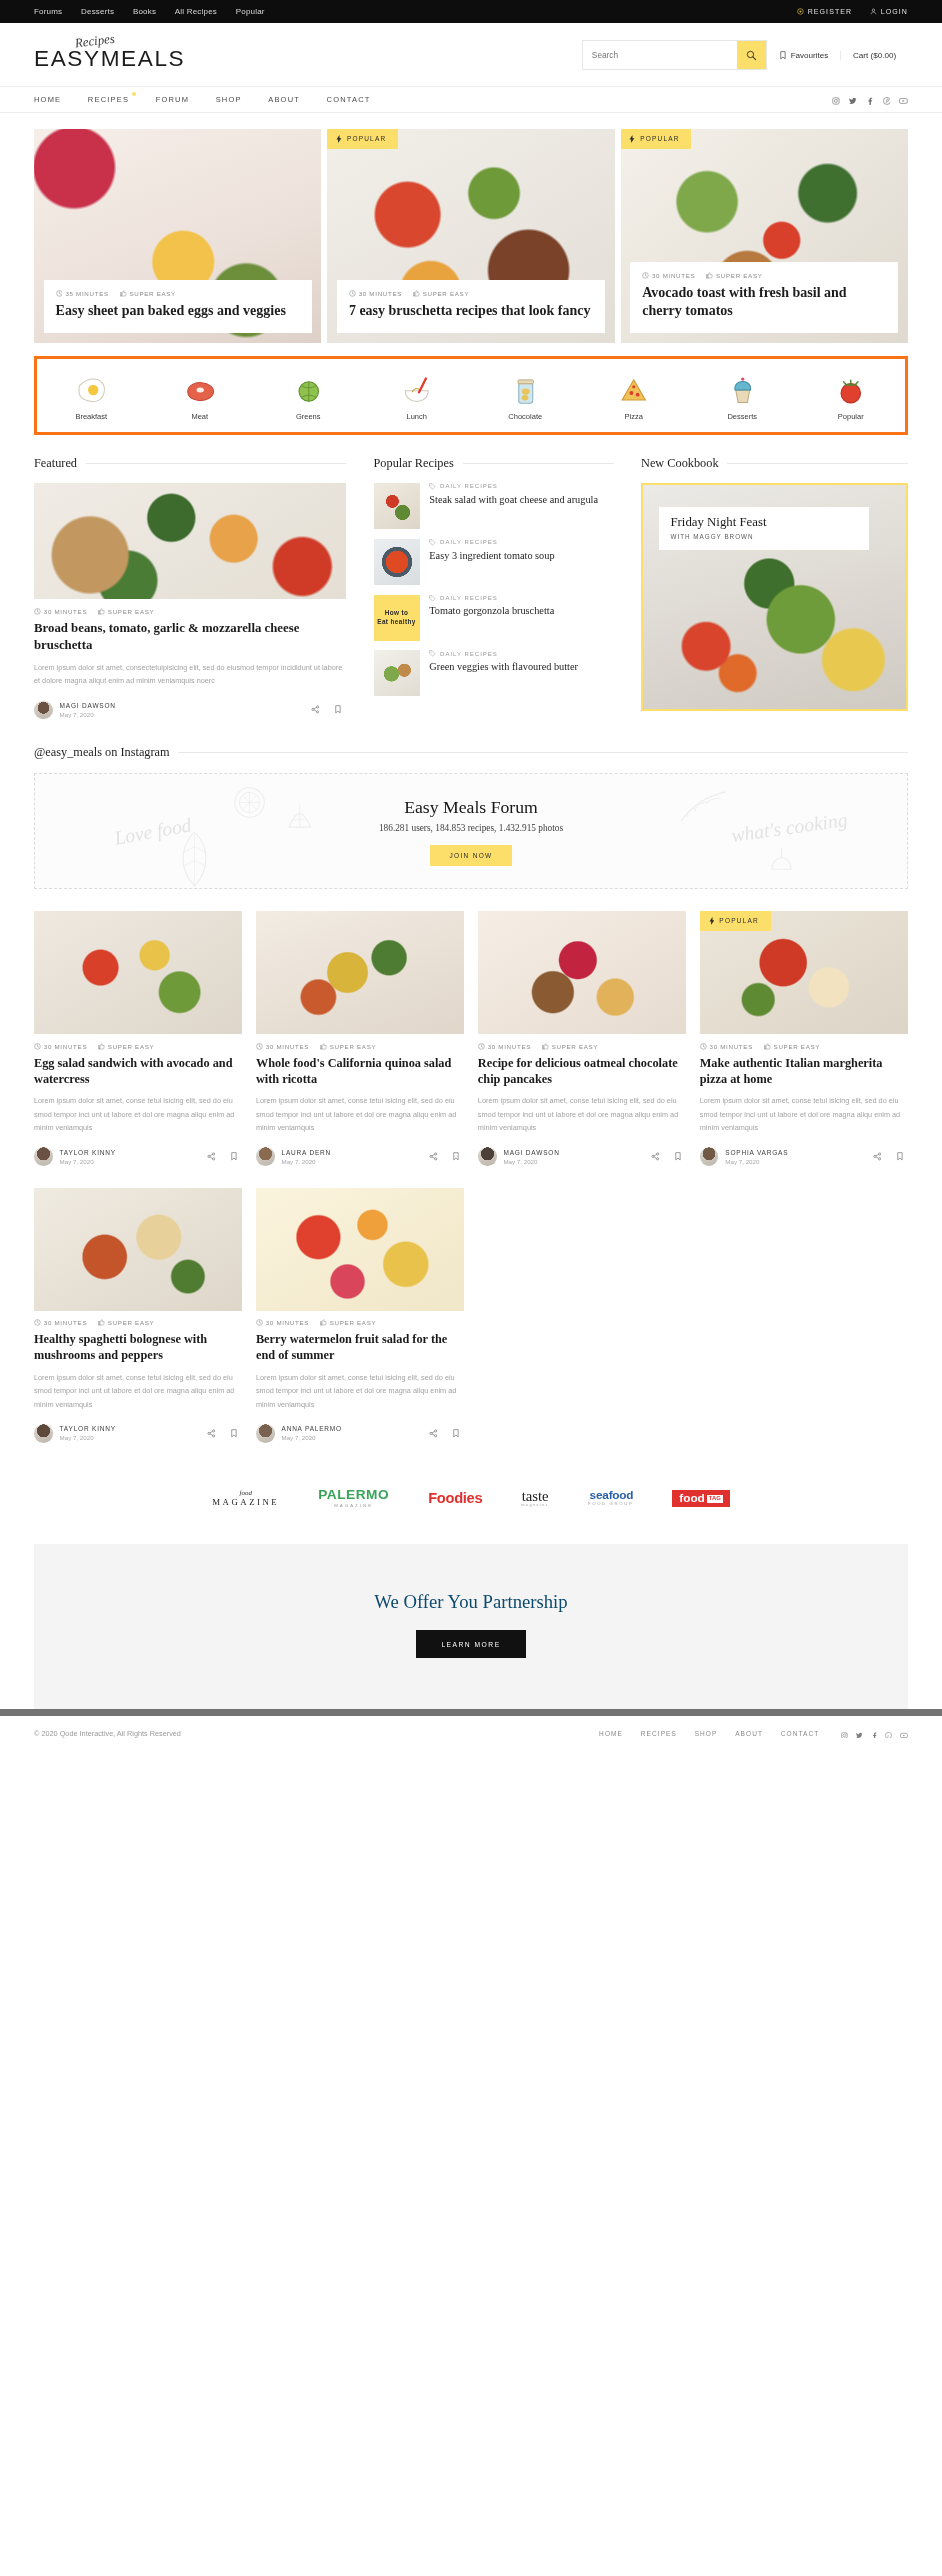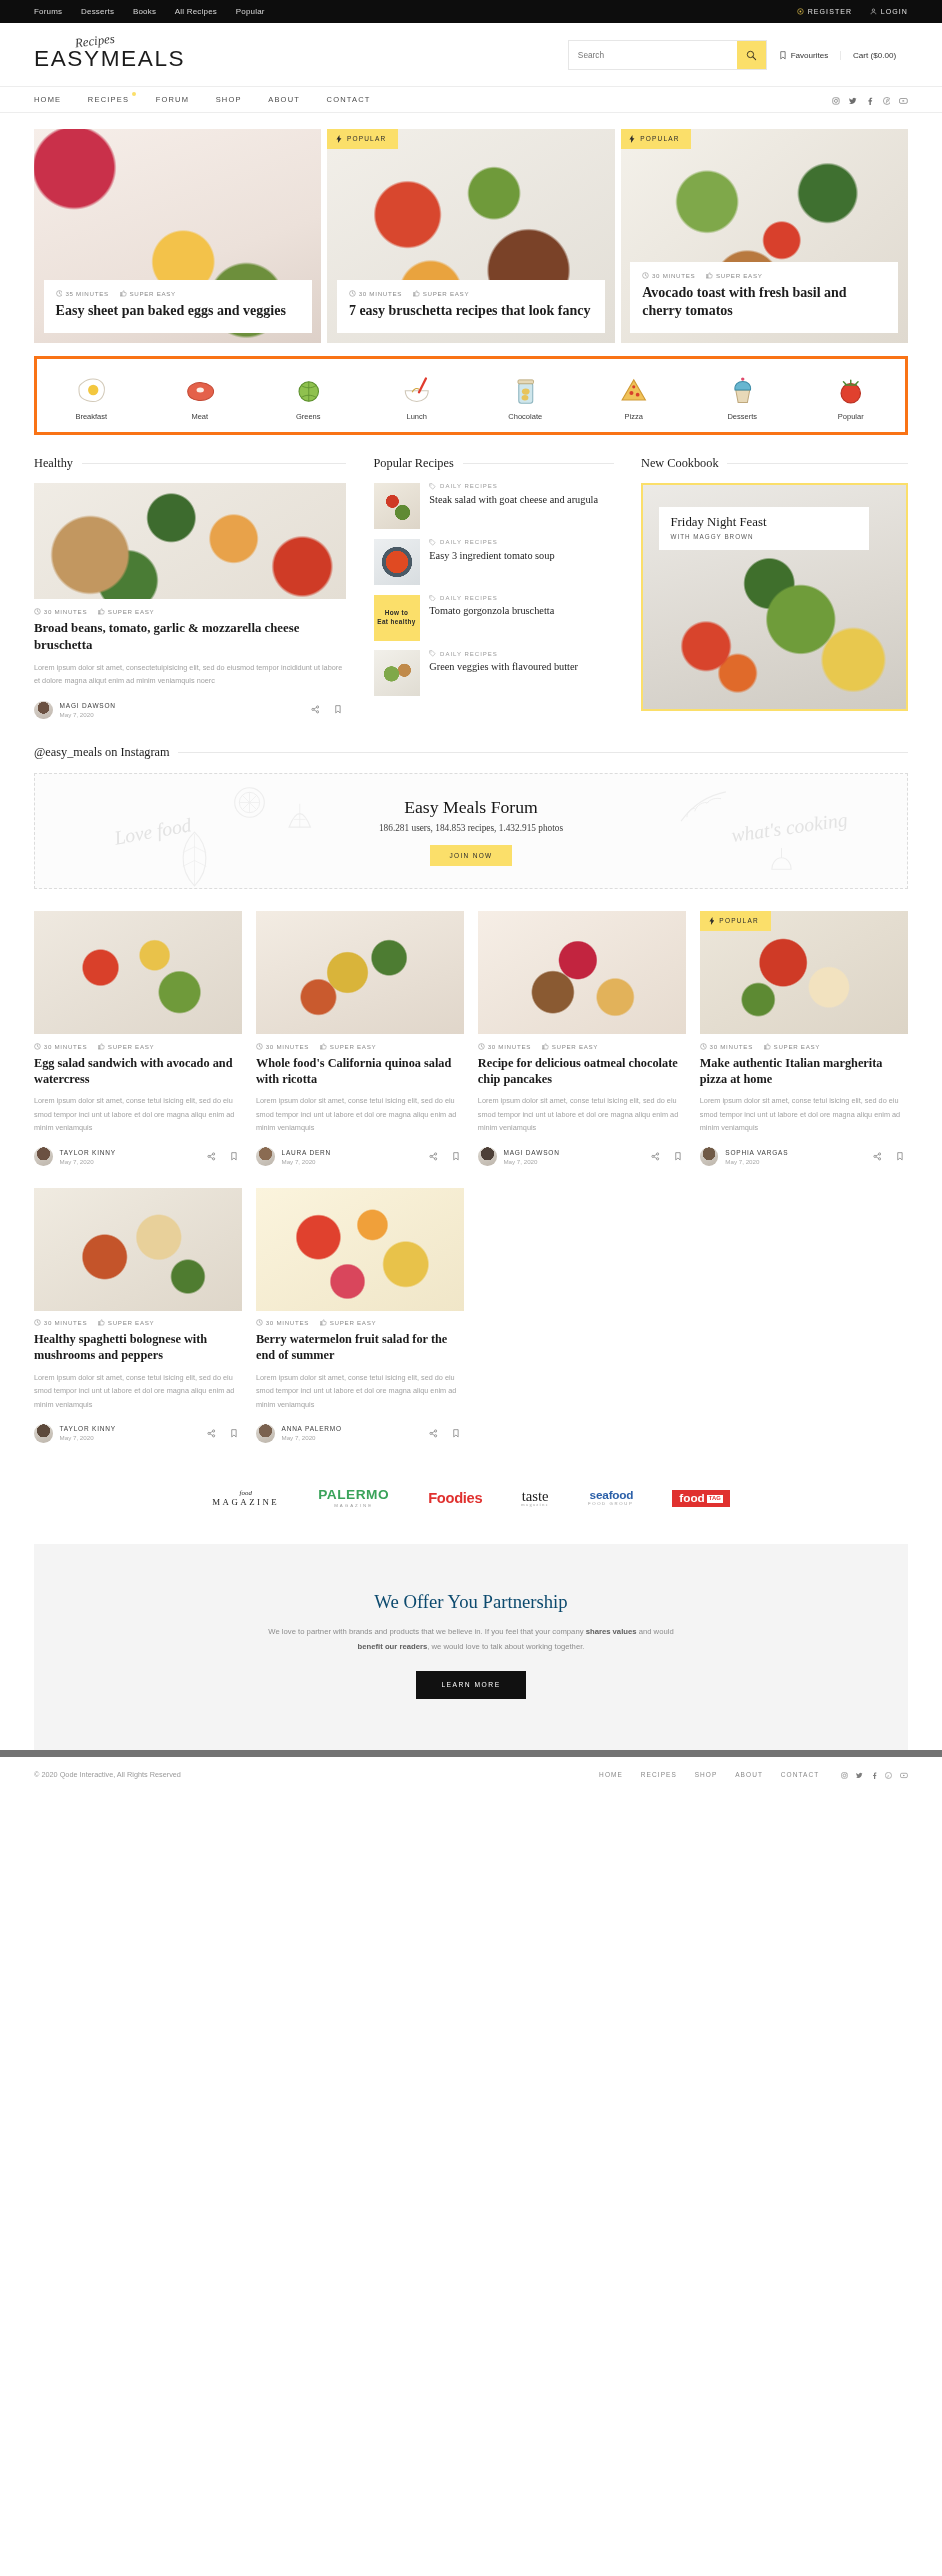--- a/index.html
+++ b/index.html
@@ -51,21 +51,21 @@
     position: absolute; top: -3.9px; left: 41px;
     transform: rotate(-7deg);
   }
   .logo-main {
     font-size: 22.6px; letter-spacing: 1.6px; color: #1c1c1c;
     font-weight: 400;
   }
   .header-tools { display: flex; align-items: center; gap: 0; }
   .searchbox {
     display: flex; border: 1px solid #e6e6e6; height: 29.5px;
-    width: 199px; align-items: stretch;
+    width: 185px; align-items: stretch;
   }
   .searchbox input {
     border: 0; outline: 0; flex: 1; padding: 0 8.8px;
     font-size: 8.3px; color: #9a9a9a;
     font-family: "Liberation Sans", sans-serif;
   }
   .search-btn {
     width: 29.5px; background: #fbdf6a; border: 0; cursor: pointer;
     display: flex; align-items: center; justify-content: center;
   }
@@ -607,21 +607,21 @@
         <div class="cat-label">Popular</div>
       </div>
     </div>
 </section>
 
 <section class="wrap">
   <div class="mid">
 
     <div>
       <div class="sec-head">
-        <h2>Healthy</h2>
+        <h2>Featured</h2>
         <div class="rule"></div>
       </div>
       <article>
         <div class="feat-img">
           <div class="ph" style="background:
             radial-gradient(circle at 18% 62%, #c29760 0 14%, transparent 15%),
             radial-gradient(circle at 44% 30%, #3d6b2e 0 12%, transparent 13%),
             radial-gradient(circle at 64% 48%, #e8a24a 0 11%, transparent 12%),
             radial-gradient(circle at 86% 72%, #cf3b26 0 10%, transparent 11%),
             radial-gradient(circle at 30% 84%, #4a7c35 0 12%, transparent 13%),
@@ -1161,21 +1161,20 @@
           <em style="font-style:normal">food</em>
           <em class="tag" style="font-style:normal">TAG</em>
         </span>
     </div>
   </div>
 </section>
 
 <section class="wrap">
   <div class="partner">
     <h2>We Offer You Partnership</h2>
-    <p><span>We love to partner with brands and products that we believe in. If you feel that your company </span><b>shares values</b><span> and would </span><b>benefit our readers</b><span>, we would love to talk about working together.</span></p>
     <button class="learn-btn">LEARN MORE</button>
   </div>
 </section>
 
 <footer class="site-footer">
   <div class="footer-inner">
     <div class="copy">© 2020 Qode Interactive, All Rights Reserved</div>
     <div style="display:flex;align-items:center;gap:21.6px;">
       <div class="foot-nav" id="footnav">
           <a>HOME</a>

